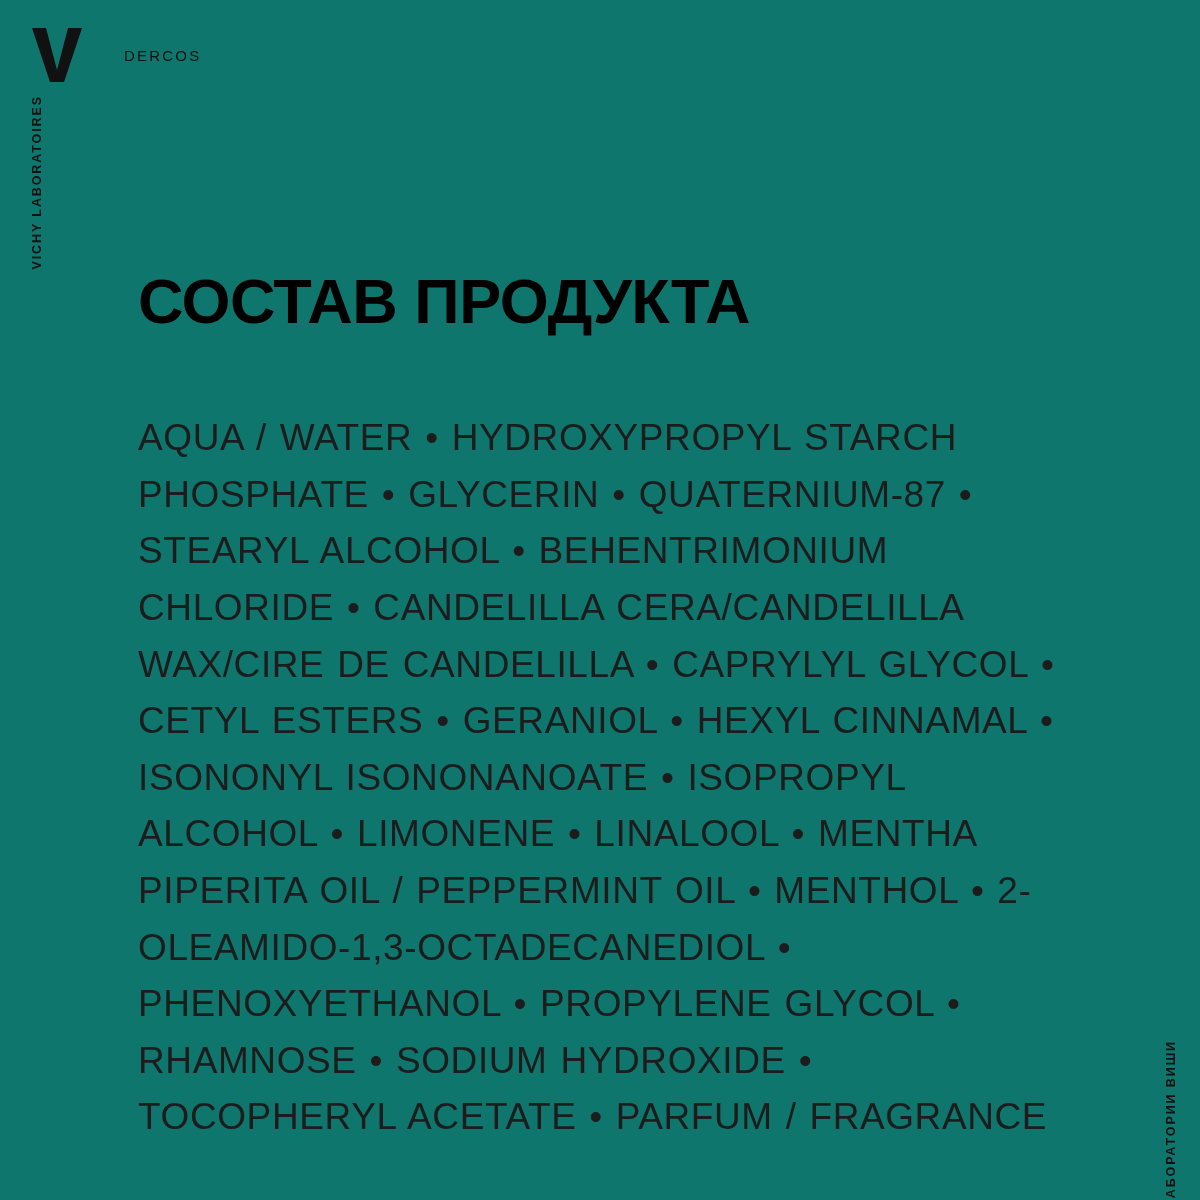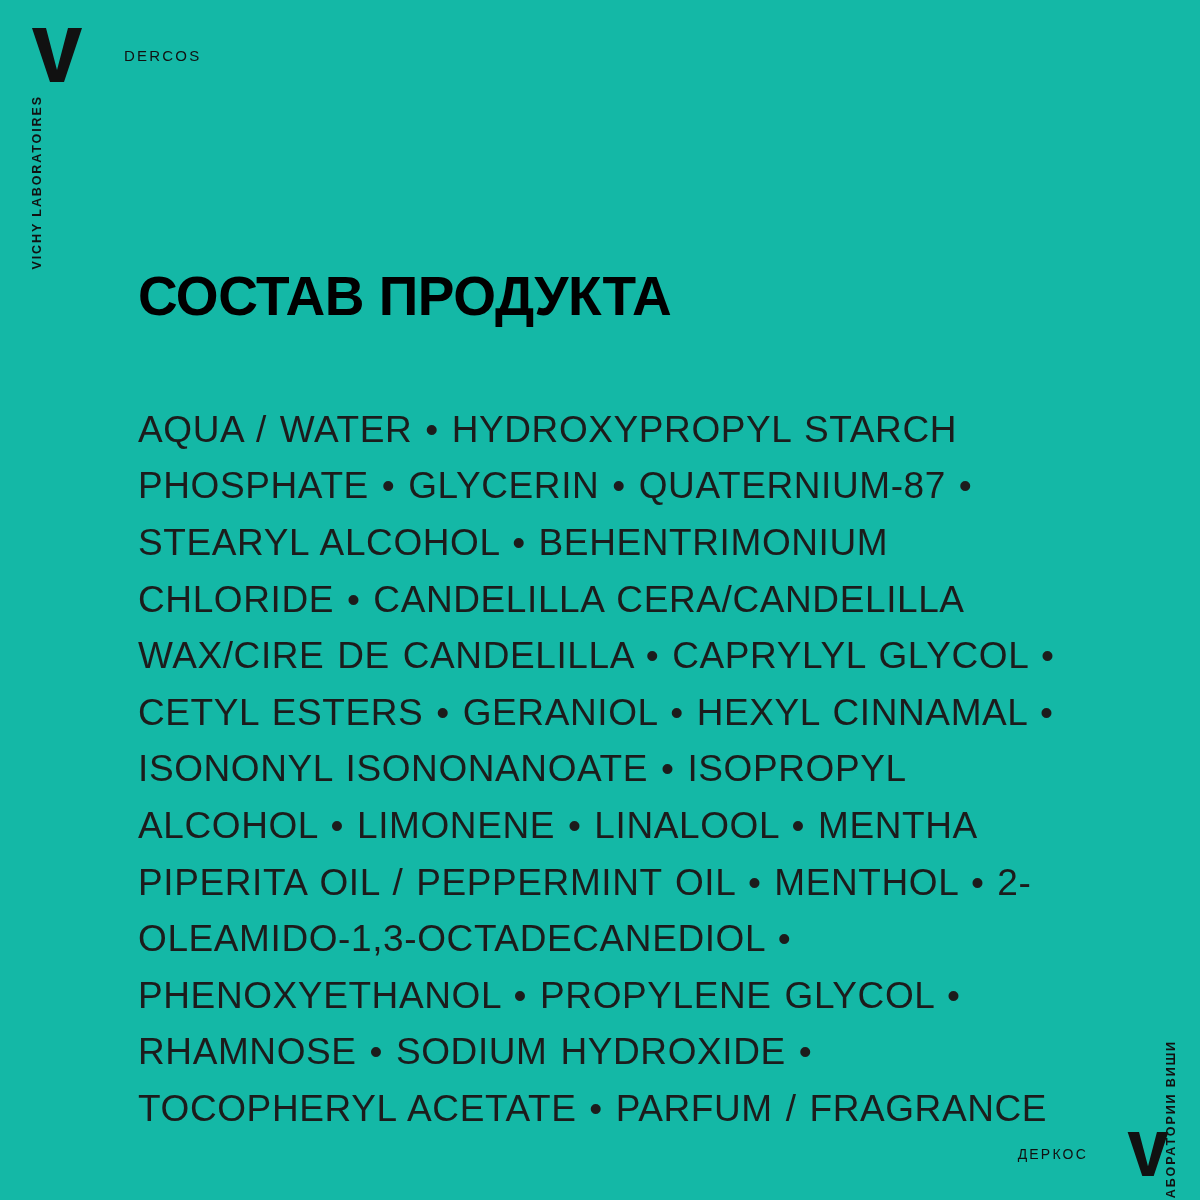--- a/index.html
+++ b/index.html
@@ -12,21 +12,21 @@
     height: 1200px;
     font-family: "Liberation Sans", sans-serif;
     color: #1a1a1a;
     overflow: hidden;
     position: relative;
   }
 
   .page {
     position: absolute;
     inset: 0;
-    background: #14b8a6;
+    background: #0f766e;
   }
 
   
   .brand-top {
     position: absolute;
     left: 30px;
     top: 26px;
     display: flex;
     align-items: center;
   }
@@ -95,21 +95,21 @@
   }
 
   
   .content {
     position: absolute;
     left: 138px;
     top: 268px;
     width: 930px;
   }
   .title {
-    font-size: 55px;
+    font-size: 63px;
     line-height: 1.05;
     font-weight: 700;
     letter-spacing: -0.5px;
     color: #000000;
     margin: 0;
     font-family: "Liberation Sans", sans-serif;
   }
   .ingredients {
     margin-top: 76px;
     font-size: 37px;
@@ -137,22 +137,14 @@
 
   <div class="vertical-left">VICHY LABORATOIRES</div>
 
   <div class="content">
     <h1 class="title">СОСТАВ ПРОДУКТА</h1>
     <div class="ingredients">AQUA / WATER  •  HYDROXYPROPYL STARCH PHOSPHATE  •  GLYCERIN  •  QUATERNIUM-87  •  STEARYL ALCOHOL  •  BEHENTRIMONIUM CHLORIDE  •  CANDELILLA CERA/CANDELILLA WAX/CIRE DE CANDELILLA  •  CAPRYLYL GLYCOL  •  CETYL ESTERS  •  GERANIOL  •  HEXYL CINNAMAL  •  ISONONYL ISONONANOATE  •  ISOPROPYL ALCOHOL  •  LIMONENE  •  LINALOOL  •  MENTHA PIPERITA OIL / PEPPERMINT OIL  •  MENTHOL  •  2-OLEAMIDO-1,3-OCTADECANEDIOL  •  PHENOXYETHANOL  •  PROPYLENE GLYCOL  •  RHAMNOSE  •  SODIUM HYDROXIDE  •  TOCOPHERYL ACETATE  •  PARFUM / FRAGRANCE</div>
   </div>
 
   <div class="vertical-right">ЛАБОРАТОРИИ ВИШИ</div>
 
-  <div class="brand-bottom">
-    <span class="brand-word">ДЕРКОС</span>
-    <span>
-      <svg class="v-mark-small" viewBox="0 0 54 58" xmlns="http://www.w3.org/2000/svg" aria-hidden="true">
-        <polygon points="2,2 16,2 27,44 38,2 52,2 34,56 20,56" fill="#111111"></polygon>
-      </svg>
-    </span>
-  </div>
 
 </div>
 
 </body></html>

